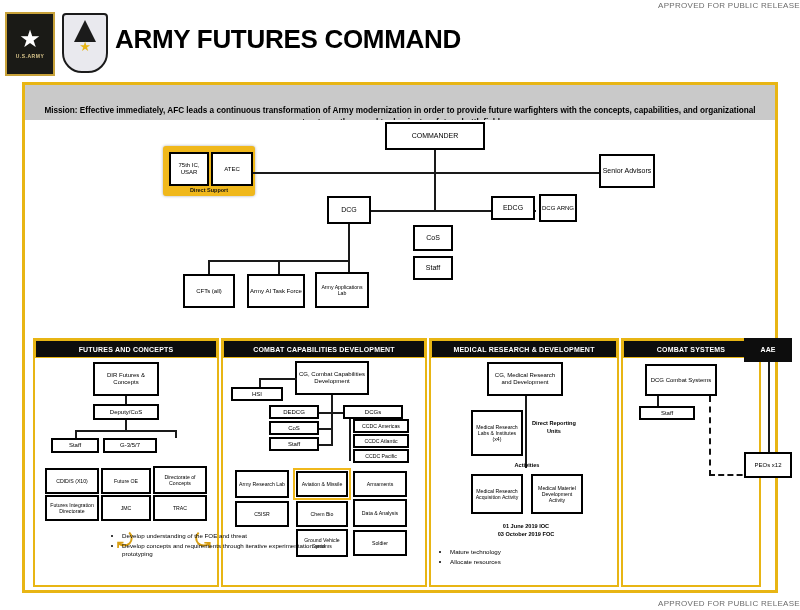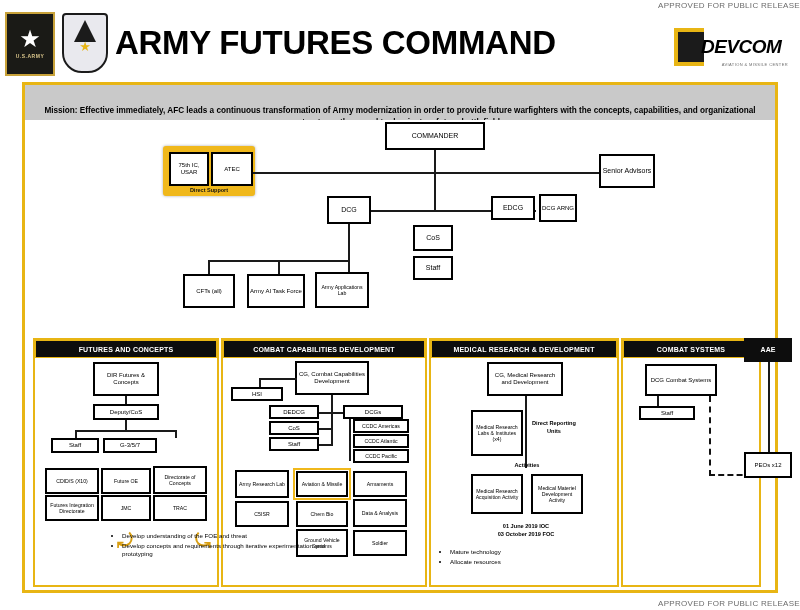--- a/index.html
+++ b/index.html
@@ -14,21 +14,21 @@
   .army-seal{position:absolute;left:5px;top:2px;width:46px;height:60px;background:#1a1a16;border:2px solid #c8a23a;
              display:flex;flex-direction:column;align-items:center;justify-content:center;}
   .army-seal .star{color:#fff;font-size:24px;line-height:20px;}
   .army-seal .txt{color:#d8c48a;font-size:5px;font-weight:bold;letter-spacing:.5px;margin-top:4px;}
   .afc-patch{position:absolute;left:62px;top:3px;width:42px;height:58px;}
   .afc-patch .shield{width:42px;height:56px;background:#e9e9ee;border:2px solid #1b1b1b;
         border-radius:4px 4px 20px 20px;display:flex;flex-direction:column;align-items:center;justify-content:flex-start;}
   .afc-patch .tri{width:0;height:0;border-left:11px solid transparent;border-right:11px solid transparent;
         border-bottom:22px solid #1b1b1b;margin-top:5px;}
   .afc-patch .st{color:#e8b514;font-size:13px;margin-top:-3px;}
-  .title{position:absolute;left:115px;top:14px;font-size:33px;font-weight:bold;letter-spacing:-0.3px;text-align:right;}
+  .title{position:absolute;left:115px;top:14px;font-size:26px;font-weight:bold;letter-spacing:-0.3px;text-align:right;}
   .devcom{position:absolute;right:8px;top:16px;width:118px;height:42px;display:flex;align-items:center;}
   .devcom .cbox{width:26px;height:30px;border:4px solid #e8b514;border-right:none;background:#1b1b1b;}
   .devcom .wordmark{font-size:19px;font-weight:bold;font-style:italic;letter-spacing:-.5px;margin-left:-3px;}
   .devcom .sub{position:absolute;right:4px;bottom:1px;font-size:4px;color:#6e6e6e;letter-spacing:.4px;text-align:right;}
 
   
   .frame{position:absolute;left:22px;top:82px;width:750px;height:505px;border:3px solid #e8b514;background:#fff;}
 
   .mission{position:absolute;left:0;top:0;width:100%;height:34px;background:#c9c9c9;border-bottom:1px solid #e8b514;
            box-sizing:border-box;padding:20px 10px;}
@@ -84,25 +84,20 @@
     <div class="star">★</div>
     <div class="txt">U.S.ARMY</div>
   </div>
   <div class="afc-patch">
     <div class="shield">
       <div class="tri"></div>
       <div class="st">★</div>
     </div>
   </div>
   <div class="title">ARMY FUTURES COMMAND</div>
-  <div class="devcom">
-    <div class="cbox"></div>
-    <div class="wordmark">DEVCOM</div>
-    <div class="sub">AVIATION &amp; MISSILE CENTER</div>
-  </div>
 </div>
 
 <div class="frame">
 
   <div class="mission">
     <p>Mission: Effective immediately, AFC leads a continuous transformation of Army modernization in order to provide future warfighters with the concepts, capabilities, and organizational structures they need to dominate a future battlefield.</p>
   </div>
 
   <div class="topchart">
 

